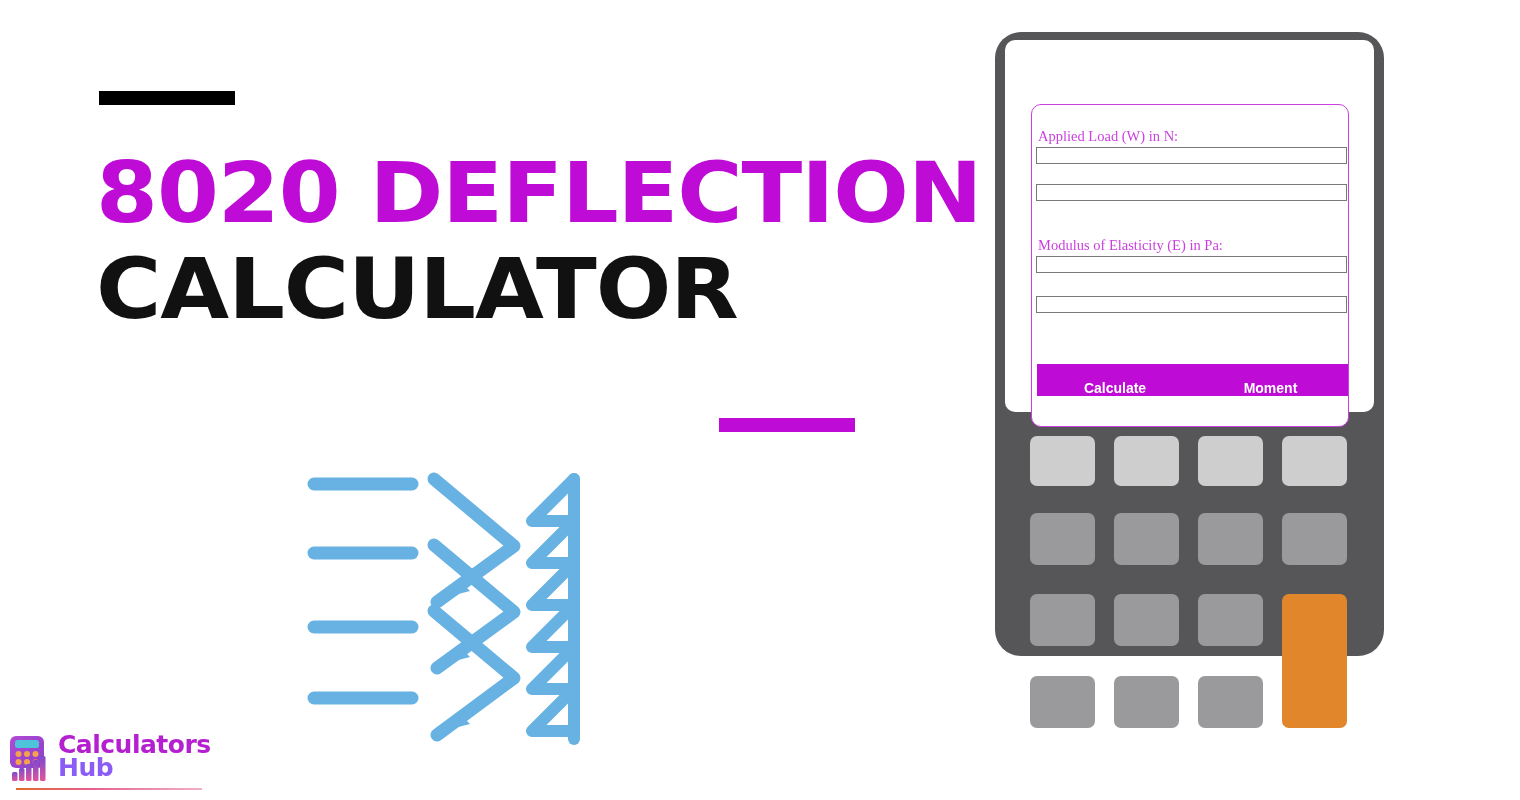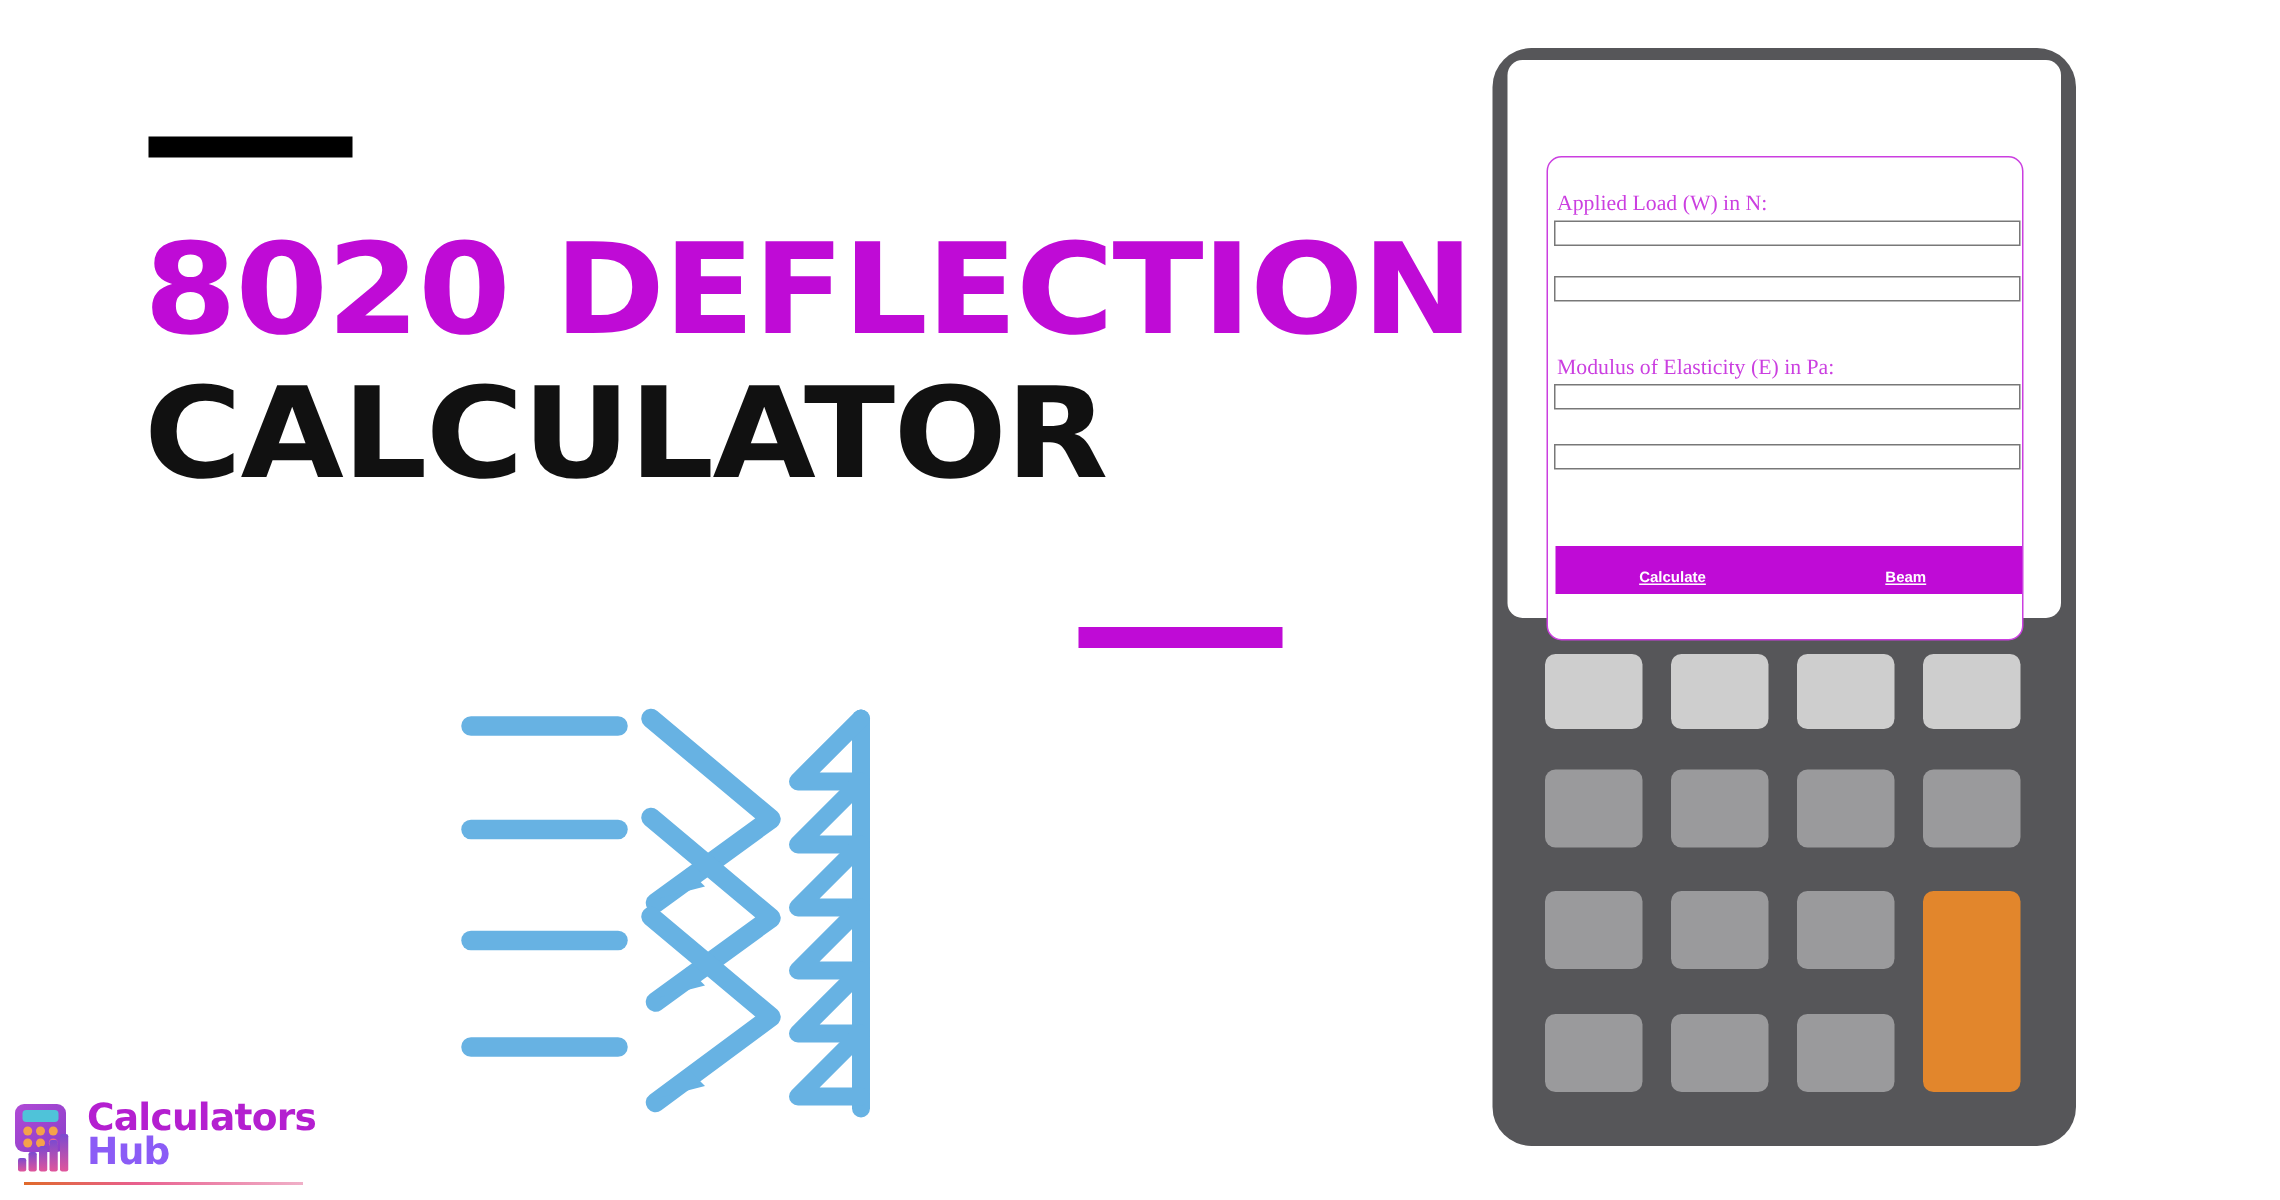--- a/index.html
+++ b/index.html
@@ -59,21 +59,21 @@
   #deflection-illustration {
     position: absolute;
     left: 300px; top: 455px;
     width: 300px; height: 285px;
   }
 
   
   #calculator-device {
     position: absolute;
     left: 995px; top: 32px;
-    width: 389px; height: 732px;
+    width: 389px; height: 624px;
     background: #565659;
     border-radius: 26px;
   }
 
   #calculator-screen {
     position: absolute;
     left: 10px; top: 8px;
     width: 369px; height: 372px;
     background: #ffffff;
     border-radius: 10px;
@@ -132,26 +132,25 @@
     width: 311px; height: 32px;
     background: #bf0bd6;
     display: flex;
     align-items: center;
   }
   .calc-action-btn {
     background: transparent;
     border: none;
     color: #ffffff;
     font-family: "Liberation Sans", sans-serif;
-    font-size: 10px;
+    font-size: 14px;
     font-weight: bold;
     cursor: pointer;
     padding: 17px;
     height: 32px;
-    text-decoration: underline;
   }
   #calculate-button { width: 156px; }
   #reset-button { width: 155px; }
 
   
   #keypad {
     position: absolute;
     left: 35px; top: 404px;
     width: 318px; height: 296px;
   }
@@ -254,21 +253,21 @@
         <div class="field-label">Modulus of Elasticity (E) in Pa:</div>
         <input class="field-input" type="text" placeholder="" style="">
       </div>
 
       <div class="field-group" id="group-3">
         <input class="field-input" type="text" placeholder="" style="">
       </div>
 
       <div id="calc-actions">
         <button class="calc-action-btn" id="calculate-button">Calculate</button>
-        <button class="calc-action-btn" id="reset-button">Beam</button>
+        <button class="calc-action-btn" id="reset-button">Moment</button>
       </div>
 
     </div>
   </div>
 
   <div id="keypad">
 
     <div class="calc-key light" style="left:0px;  top:0px;   width:65px; height:50px;"></div>
     <div class="calc-key light" style="left:84px; top:0px;   width:65px; height:50px;"></div>
     <div class="calc-key light" style="left:168px;top:0px;   width:65px; height:50px;"></div>

